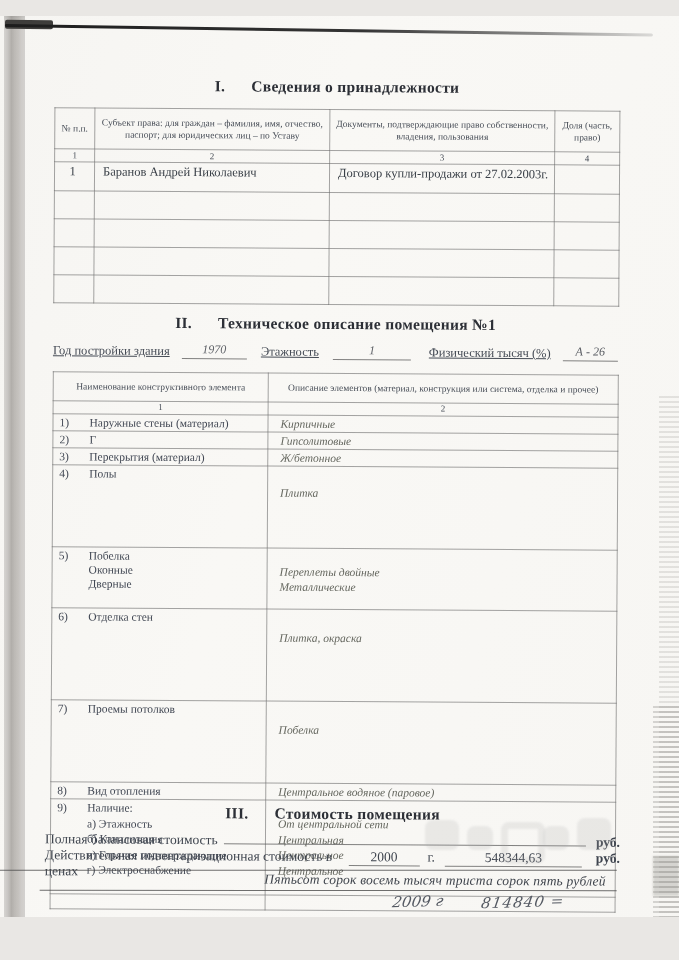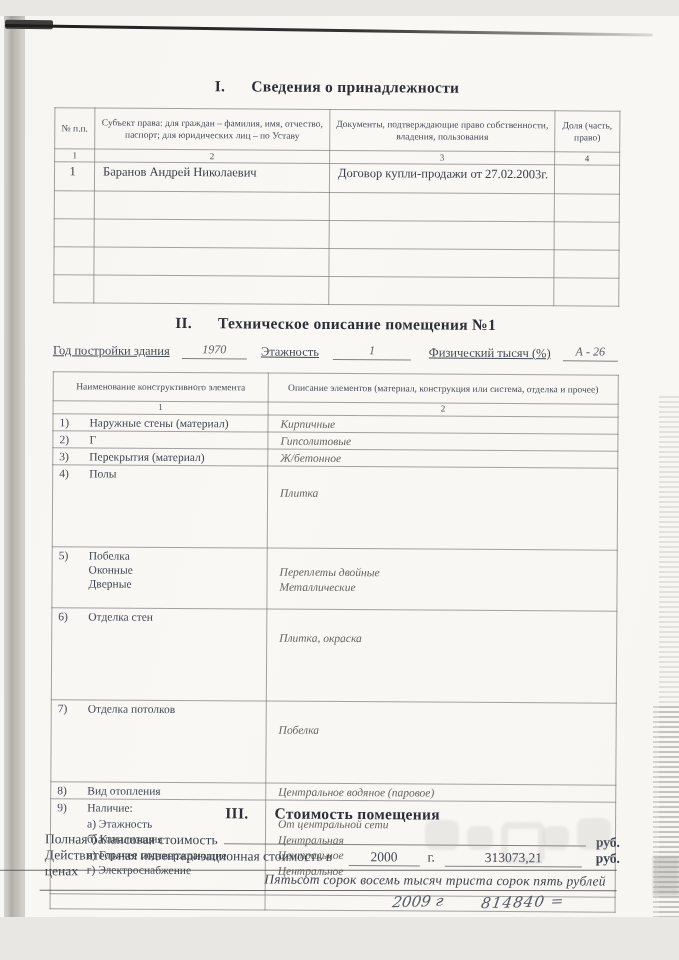--- a/index.html
+++ b/index.html
@@ -216,21 +216,21 @@
         <td class="val padv15">
           <span class="line">Переплеты двойные</span>
           <span class="line">Металлические</span>
         </td>
       </tr>
       <tr class="rh72">
         <td class="lbl"><span class="rn">6)</span><span>Отделка стен</span></td>
         <td class="val pad20">Плитка, окраска</td>
       </tr>
       <tr class="rh62">
-        <td class="lbl"><span class="rn">7)</span><span>Отделка потолков</span></td>
+        <td class="lbl"><span class="rn">7)</span><span>Проемы потолков</span></td>
         <td class="val pad20">Побелка</td>
       </tr>
       <tr class="rh15">
         <td class="lbl"><span class="rn">8)</span><span>Вид отопления</span></td>
         <td class="val">Центральное водяное (паровое)</td>
       </tr>
       <tr class="rh78 r9">
         <td class="lbl">
           <span class="line"><span class="rn">9)</span><span>Наличие:</span></span>
           <span class="line ind">а) Этажность</span>
@@ -259,21 +259,21 @@
     <div class="s3line l1">
       <span>Полная балансовая стоимость</span>
       <span class="fill"></span>
       <span class="unit">руб.</span>
     </div>
 
     <div class="s3line l2">
       <span>Действительная инвентаризационная стоимость в ценах</span>
       <span class="ulv year">2000</span>
       <span>г.</span>
-      <span class="ulv money">313073,21</span>
+      <span class="ulv money">548344,63</span>
       <span class="unit">руб.</span>
     </div>
 
     <div class="bigline"></div>
     <div class="words">Пятьсот сорок восемь тысяч триста сорок пять рублей</div>
     <div class="underline2"></div>
     <div class="hand hy">2009 г</div>
     <div class="hand ha">814840 =</div>
 
   </div>

